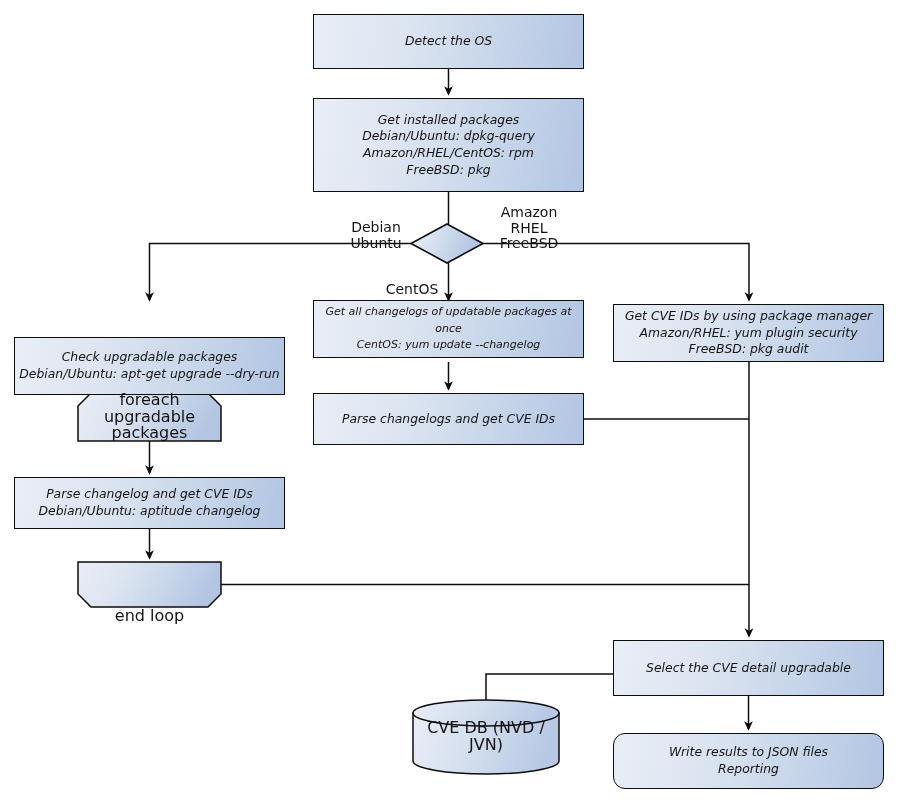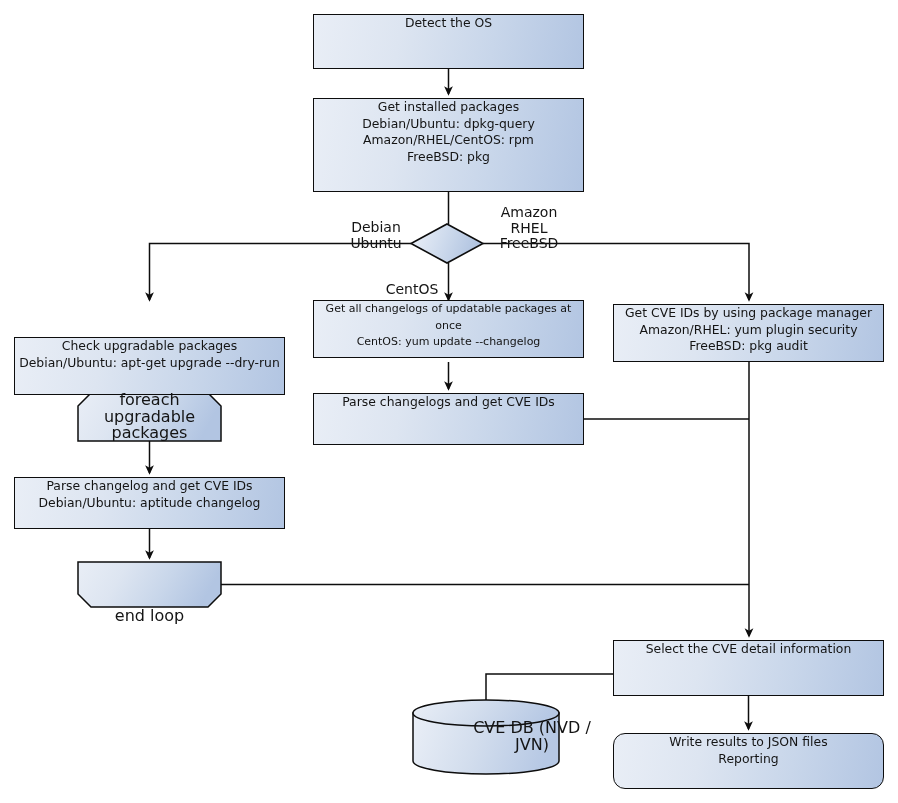--- a/index.html
+++ b/index.html
@@ -17,28 +17,29 @@
   #canvas {
     position: absolute;
     left: 0; top: 0;
     width: 898px;
     height: 803px;
   }
   .node {
     position: absolute;
     box-sizing: border-box;
     display: flex;
-    align-items: flex-start;
+    align-items: center;
     justify-content: center;
     text-align: center;
     color: #141414;
     font-size: 12.4px;
     line-height: 16.6px;
     z-index: 3;
     white-space: pre-line;
+    font-style: italic;
   }
   .rect {
     border: 1.4px solid #0d0d0d;
     background: linear-gradient(100deg, #e9eef6 0%, #dde5f1 32%, #c8d6ea 66%, #b2c5e2 100%);
   }
   .edge-label {
     position: absolute;
     font-size: 14px;
     line-height: 15.4px;
     color: #141414;
@@ -158,38 +159,38 @@
 <div class="node rect" style="left:313px; top:393px; width:271px; height:52px;">
   <span>Parse changelogs and get CVE IDs</span>
 </div>
 
 <div class="node rect" style="left:14px; top:477px; width:271px; height:52px;">
   <span>Parse changelog and get  CVE IDs
 Debian/Ubuntu: aptitude changelog</span>
 </div>
 
 <div class="node rect" style="left:613px; top:640px; width:271px; height:56px;">
-  <span>Select the CVE detail information</span>
+  <span>Select the CVE detail upgradable</span>
 </div>
 
 <div class="node rect" style="left:613px; top:733px; width:271px; height:56px;border-radius:12px;">
   <span>Write results to JSON files
 Reporting</span>
 </div>
 
 <div class="shape-text" style="left:78px; top:393px; width:143px; height:48px;">
   <span>foreach
 upgradable  packages</span>
 </div>
 
 <div class="shape-text" style="left:78px; top:562px; width:143px; height:45px;margin-top:32px;">
   <span>end loop</span>
 </div>
 
-<div class="shape-text" style="left:423px; top:713px; width:146px; height:48px;padding-left:36px;">
+<div class="shape-text" style="left:413px; top:713px; width:146px; height:48px;">
   <span>CVE DB (NVD / JVN)</span>
 </div>
 
 <div class="edge-label" style="left:338px; top:205px; width:76px;">
   <span>Debian
 Ubuntu</span>
 </div>
 
 <div class="edge-label" style="left:487px; top:190px; width:84px;">
   <span>Amazon

